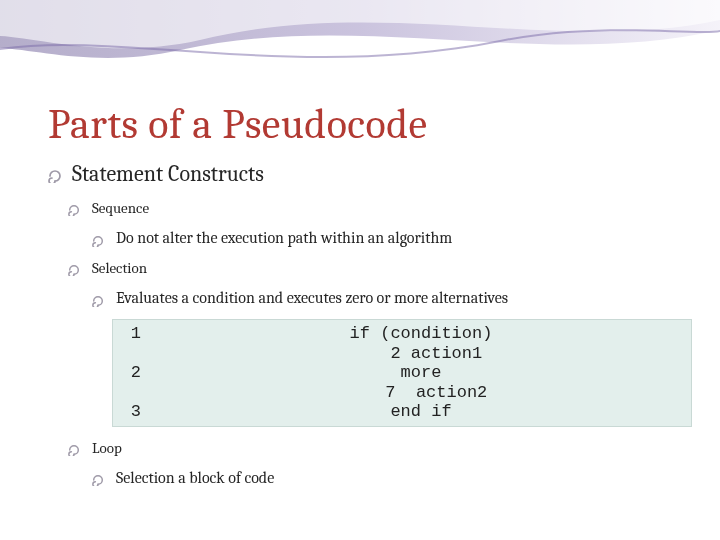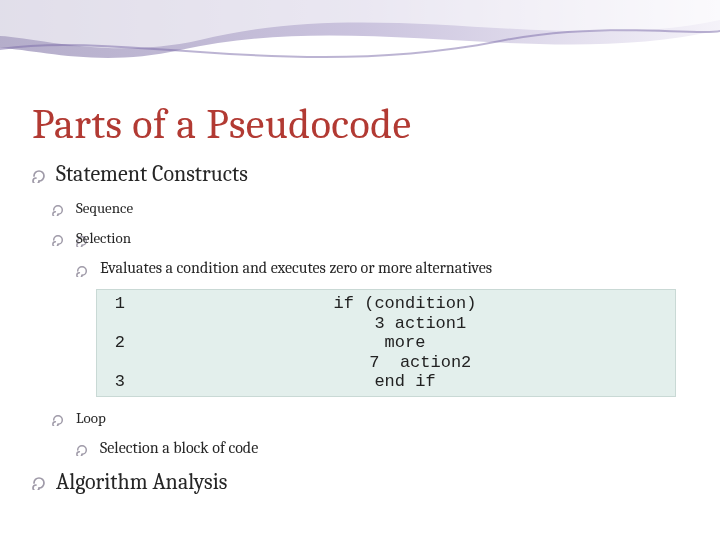--- a/index.html
+++ b/index.html
@@ -24,21 +24,21 @@
     top: 0;
     left: 0;
     right: 0;
     height: 90px;
     overflow: hidden;
   }
   .wave svg { display: block; width: 100%; height: 100%; }
   .content {
     position: absolute;
     top: 100px;
-    left: 32px;
+    left: 48px;
     right: 32px;
   }
   .title {
     font-size: 42px;
     font-weight: 400;
     color: #b23a33;
     margin: 0 0 10px 0;
     letter-spacing: 0.5px;
   }
   .lvl1, .lvl2, .lvl3 {
@@ -123,20 +123,21 @@
       <span>Sequence</span>
     </div>
 
     <div class="lvl3">
       <span class="bullet">
         <svg viewBox="0 0 14 14">
             <path d="M2,7 A5,5 0 1,1 7,12" fill="none" stroke="#9f9aa8" stroke-width="1.7" stroke-linecap="round"></path>
             <path d="M7,12 A3,3 0 1,1 4,9" fill="none" stroke="#9f9aa8" stroke-width="1.7" stroke-linecap="round"></path>
           </svg>
       </span>
+      <span>Do not alter the execution path within an algorithm</span>
     </div>
 
     <div class="lvl2">
       <span class="bullet">
         <svg viewBox="0 0 14 14">
             <path d="M2,7 A5,5 0 1,1 7,12" fill="none" stroke="#9f9aa8" stroke-width="1.7" stroke-linecap="round"></path>
             <path d="M7,12 A3,3 0 1,1 4,9" fill="none" stroke="#9f9aa8" stroke-width="1.7" stroke-linecap="round"></path>
           </svg>
       </span>
       <span>Selection</span>
@@ -152,21 +153,21 @@
       <span>Evaluates a condition and executes zero or more alternatives</span>
     </div>
 
     <div class="codebox">
       <div class="code-row">
         <span class="ln">1</span>
         <span class="code-text">if (condition)</span>
       </div>
       <div class="code-row">
         <span class="ln empty">.</span>
-        <span class="code-text">   3 action1</span>
+        <span class="code-text">   2 action1</span>
       </div>
       <div class="code-row">
         <span class="ln">2</span>
         <span class="code-text">more</span>
       </div>
       <div class="code-row">
         <span class="ln empty">.</span>
         <span class="code-text">   7  action2</span>
       </div>
       <div class="code-row">
@@ -188,24 +189,15 @@
     <div class="lvl3">
       <span class="bullet">
         <svg viewBox="0 0 14 14">
             <path d="M2,7 A5,5 0 1,1 7,12" fill="none" stroke="#9f9aa8" stroke-width="1.7" stroke-linecap="round"></path>
             <path d="M7,12 A3,3 0 1,1 4,9" fill="none" stroke="#9f9aa8" stroke-width="1.7" stroke-linecap="round"></path>
           </svg>
       </span>
       <span>Selection a block of code</span>
     </div>
 
-    <div class="lvl1">
-      <span class="bullet">
-        <svg viewBox="0 0 14 14">
-            <path d="M2,7 A5,5 0 1,1 7,12" fill="none" stroke="#9f9aa8" stroke-width="1.7" stroke-linecap="round"></path>
-            <path d="M7,12 A3,3 0 1,1 4,9" fill="none" stroke="#9f9aa8" stroke-width="1.7" stroke-linecap="round"></path>
-          </svg>
-      </span>
-      <span>Algorithm Analysis</span>
-    </div>
 
   </div>
 </div>
 
 </body></html>

